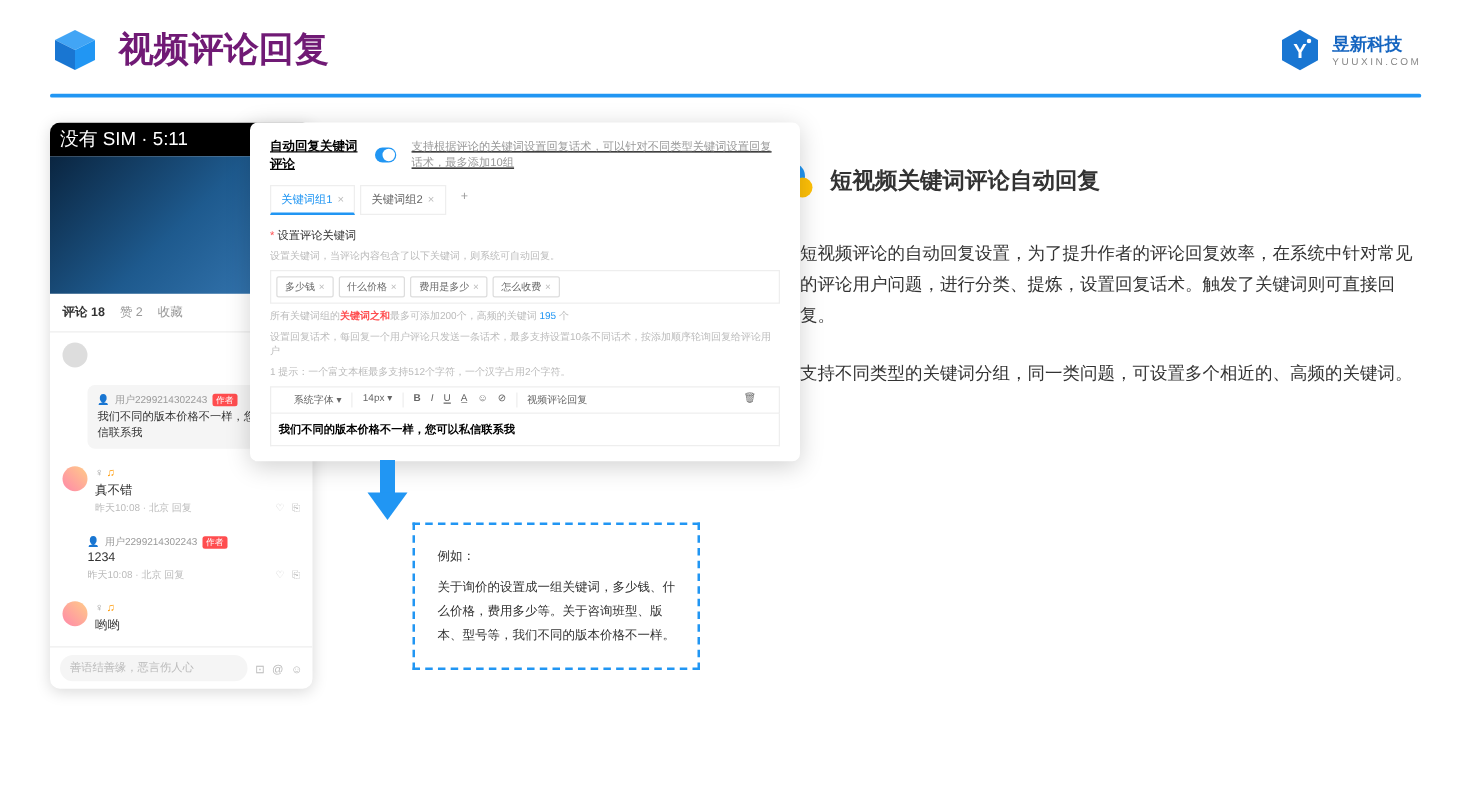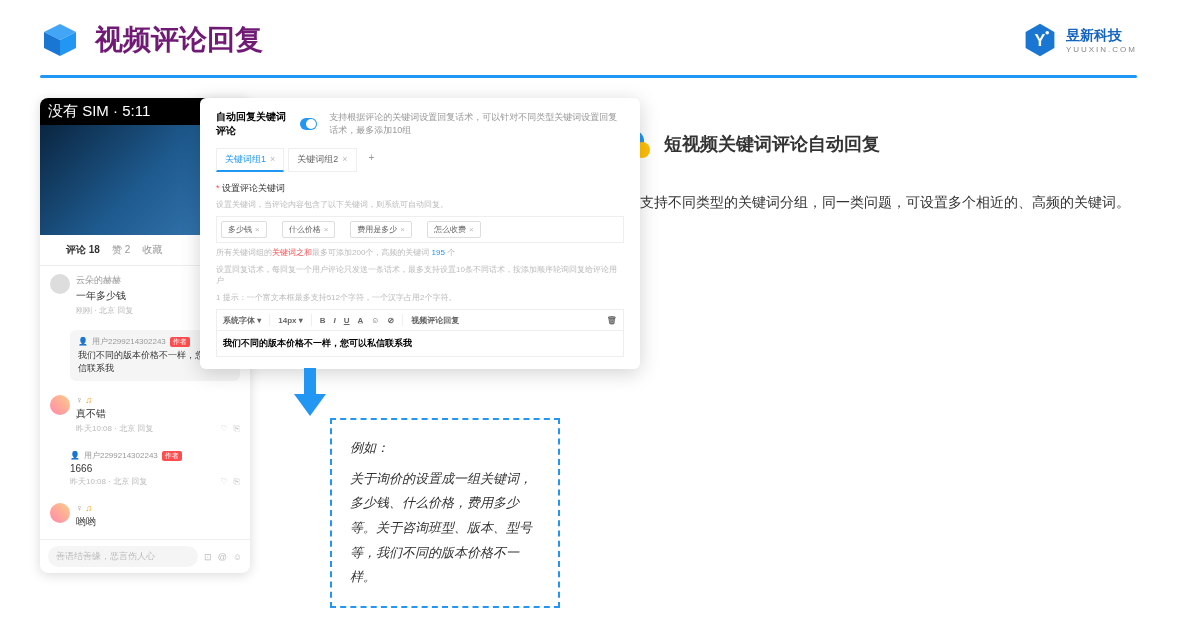--- a/index.html
+++ b/index.html
@@ -60,21 +60,21 @@
 }
 .phone-video {
   width: 100%;
   height: 110px;
   background: linear-gradient(135deg,#0a2540 0%,#1e5a8e 50%,#3a7cb8 100%);
   position: relative;
 }
 .phone-tabs {
   display: flex;
   gap: 12px;
-  padding: 8px 26px;
+  padding: 8px 10px;
   border-bottom: 1px solid #eee;
   font-size: 10px;
 }
 .phone-tab { color: #999; }
 .phone-tab.active { color: #333; font-weight: bold; }
 .comment {
   padding: 8px 10px;
   display: flex;
   gap: 6px;
 }
@@ -116,61 +116,60 @@
   position: absolute;
   left: 160px; top: 0;
   width: 440px;
   background: #fff;
   border-radius: 6px;
   box-shadow: 0 4px 20px rgba(0,0,0,0.18);
   padding: 12px 16px;
   font-size: 10px;
   z-index: 2;
 }
-.panel-header { display: flex; align-items: center; gap: 12px; margin-bottom: 10px; }
+.panel-header { display: flex; align-items: center; gap: 12px; margin-bottom: 10px; text-decoration: underline; }
 .panel-title { font-weight: bold; font-size: 10px; }
 .toggle { width: 22px; height: 12px; background: #2196f3; border-radius: 6px; position: relative; }
 .toggle::after { content: ''; position: absolute; right: 1px; top: 1px; width: 10px; height: 10px; background: #fff; border-radius: 50%; }
 .panel-desc { color: #999; font-size: 9px; }
 .panel-tabs { display: flex; gap: 4px; margin: 10px 0; }
 .ptab { padding: 4px 8px; border: 1px solid #eee; font-size: 9px; color: #666; position: relative; }
 .ptab.active { color: #2196f3; border-bottom: 2px solid #2196f3; }
 .ptab-close { margin-left: 4px; color: #bbb; }
 .ptab-add { padding: 4px 8px; color: #999; }
 .field-label { font-size: 9px; color: #333; margin: 8px 0 4px; }
 .field-label::before { content: '* '; color: #ff4d4f; }
 .field-hint { font-size: 8px; color: #bbb; margin-bottom: 6px; }
-.tags { display: flex; gap: 15px; flex-wrap: wrap; border: 1px solid #eee; padding: 4px; }
+.tags { display: flex; gap: 4px; flex-wrap: wrap; border: 1px solid #eee; padding: 4px; }
 .tag { border: 1px solid #ddd; padding: 2px 6px; font-size: 8px; color: #666; border-radius: 2px; }
 .tag-x { color: #bbb; margin-left: 3px; }
-.red-text { color: #ff4d4f; }
+.red-text { color: #ff4d4f; font-weight: bold; }
 .blue-text { color: #2196f3; }
-.toolbar { display: flex; gap: 8px; align-items: center; border: 1px solid #eee; padding: 4px 6px; margin-top: 6px; font-size: 8px; color: #666; font-weight: bold; }
+.toolbar { display: flex; gap: 8px; border: 1px solid #eee; padding: 4px 18px; margin-top: 6px; font-size: 8px; color: #666; }
 .toolbar-sep { width: 1px; height: 12px; background: #eee; }
 .editor-content { border: 1px solid #eee; border-top: none; padding: 6px; font-size: 9px; font-weight: bold; }
 
 
 .arrow {
   position: absolute;
   left: 250px; top: 270px;
   width: 40px; height: 50px;
   z-index: 3;
 }
 
 
 .example {
   position: absolute;
   left: 290px; top: 320px;
   width: 230px;
   border: 2px dashed #2196f3;
   padding: 16px 18px;
-  font-size: 13px;
+  font-size: 10px;
   line-height: 1.9;
   color: #333;
-  font-style: italic;
 }
 .example-title { margin-bottom: 6px; }
 </style>
 </head>
 <body>
 
 <div class="header">
   <div class="header-left">
     <svg class="cube-icon" viewBox="0 0 40 40">
       <polygon points="20,4 36,12 20,20 4,12" fill="#42a5f5"></polygon>
@@ -243,29 +242,20 @@
         <div class="phone-top">没有 SIM · 5:11</div>
         <div class="phone-video">
         </div>
         <div class="phone-tabs">
           <span class="phone-tab active">评论 18</span>
           <span class="phone-tab">赞 2</span>
           <span class="phone-tab">收藏</span>
         </div>
         <div class="comment">
           <div class="avatar"></div>
-          <div class="comment-body">
-            <div class="comment-name">云朵的赫赫</div>
-            <div class="comment-text">一年多少钱</div>
-            <div class="comment-meta">
-                <span>刚刚 · 北京   回复</span>
-                <span class="heart">♡</span>
-                <span>⎘</span>
-              </div>
-          </div>
         </div>
         <div class="reply-box">
           <div class="reply-user">
               <span>👤</span>
               <span>用户2299214302243</span> 
               <span class="author-tag">作者</span>
             </div>
           <div class="reply-text">我们不同的版本价格不一样，您可以私信联系我</div>
         </div>
         <div class="comment">
@@ -280,21 +270,21 @@
               </div>
           </div>
         </div>
         <div class="comment" style="padding-left:30px">
           <div class="comment-body">
             <div class="reply-user">
                 <span>👤</span>
                 <span>用户2299214302243</span> 
                 <span class="author-tag">作者</span>
               </div>
-            <div class="comment-text">1666</div>
+            <div class="comment-text">1234</div>
             <div class="comment-meta">
                 <span>昨天10:08 · 北京   回复</span>
                 <span class="heart">♡</span>
                 <span>⎘</span>
               </div>
           </div>
         </div>
         <div class="comment">
           <div class="avatar img"></div>
           <div class="comment-body">
@@ -326,16 +316,20 @@
   <div class="right-col">
     <div class="section-header">
       <svg class="chat-icon" viewBox="0 0 32 32">
         <circle cx="13" cy="13" r="11" fill="#2196f3"></circle>
         <circle cx="22" cy="22" r="8" fill="#ffc107"></circle>
       </svg>
       <h2 class="section-title">短视频关键词评论自动回复</h2>
     </div>
     <div class="bullet">
       <div class="diamond"></div>
+      <div class="bullet-text">短视频评论的自动回复设置，为了提升作者的评论回复效率，在系统中针对常见的评论用户问题，进行分类、提炼，设置回复话术。触发了关键词则可直接回复。</div>
+    </div>
+    <div class="bullet">
+      <div class="diamond"></div>
       <div class="bullet-text">支持不同类型的关键词分组，同一类问题，可设置多个相近的、高频的关键词。</div>
     </div>
   </div>
 </div>
 
 </body></html>

